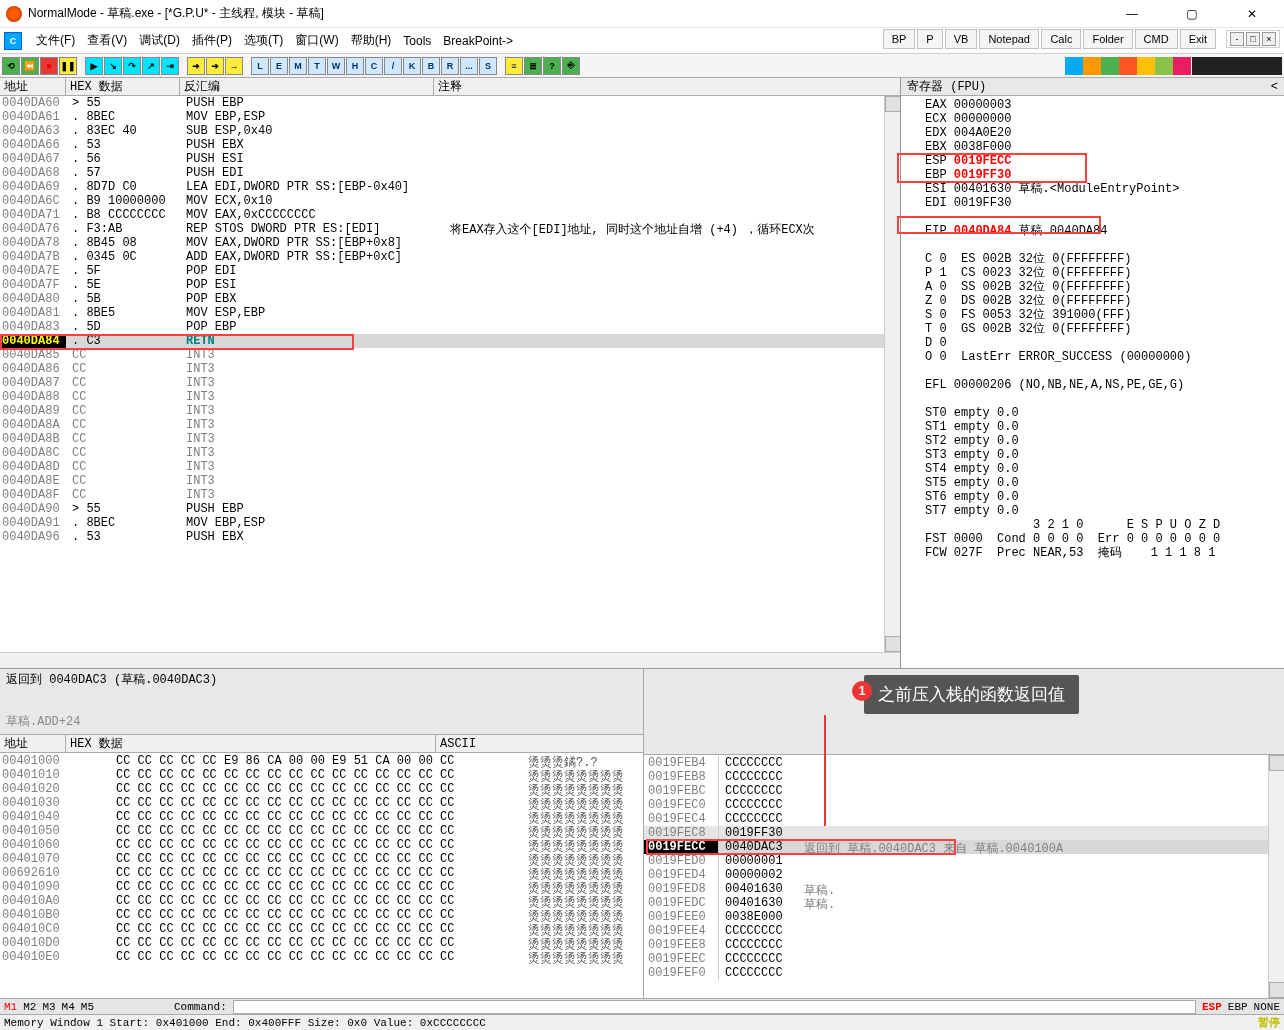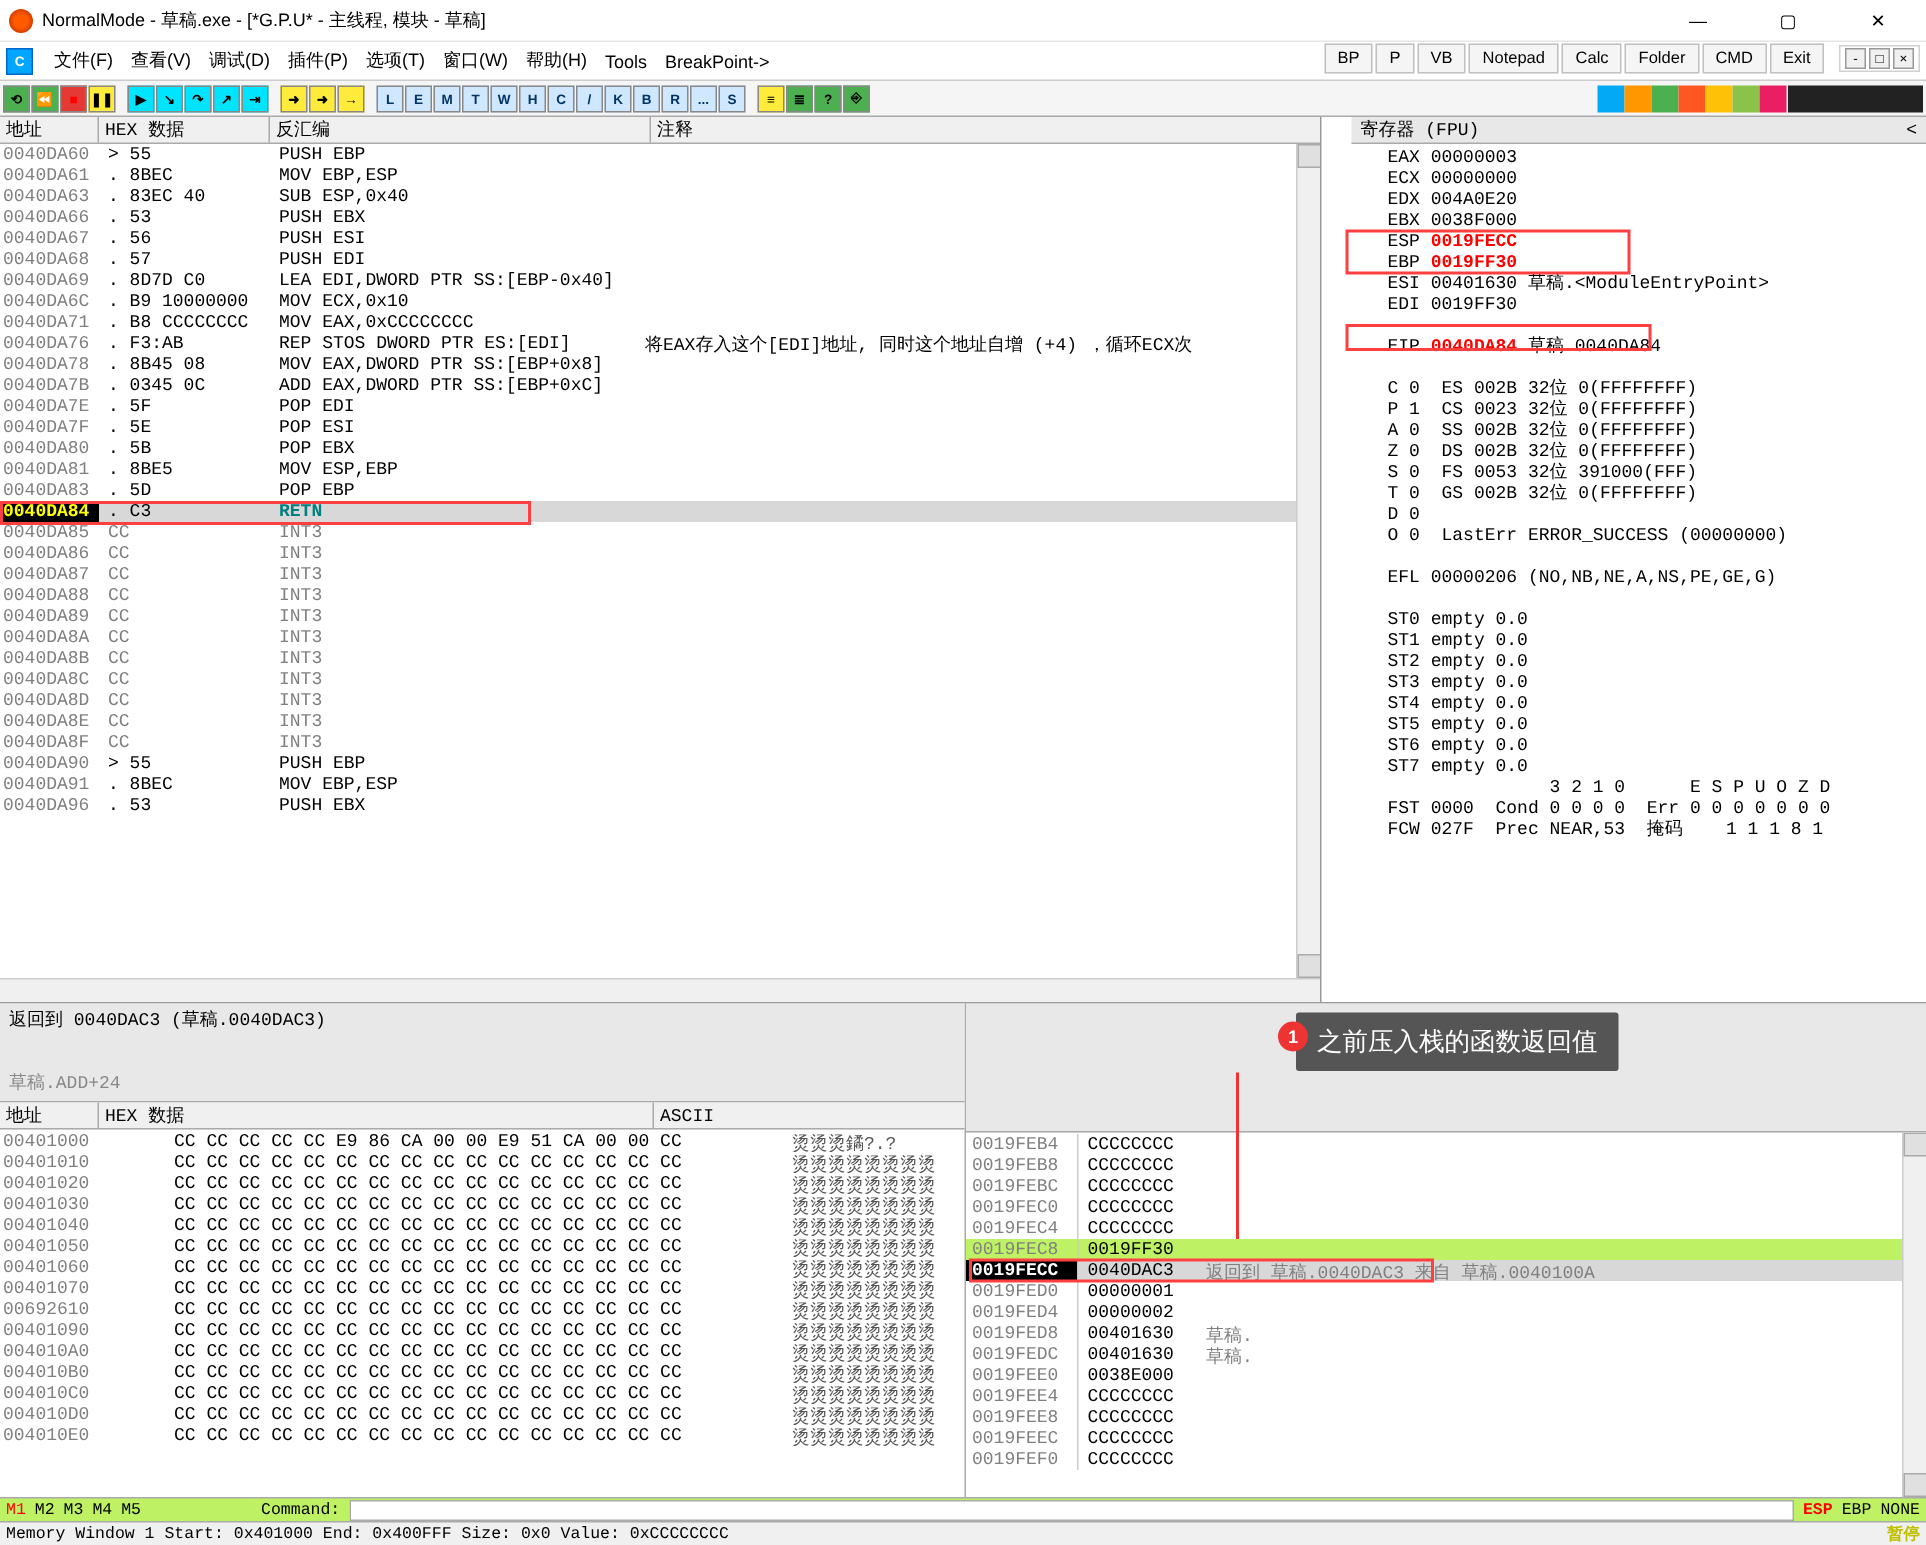--- a/index.html
+++ b/index.html
@@ -27,41 +27,41 @@
   .drow { display: flex; height: 14px; align-items: center; }
   .drow .c1 { width: 66px; padding-left: 2px; }
   .drow .c2 { width: 114px; padding-left: 6px; }
   .drow .c3 { flex: 1; padding-left: 6px; }
   .drow .c4 { width: 450px; }
   .red { color: #ff0000; font-weight: bold; }
   .teal { color: #008080; font-weight: bold; }
   .gray { color: #808080; }
   .redbox { border: 2px solid #ff4040; position: absolute; pointer-events: none; }
   .highlightrow { background: #d8d8d8; }
-  .rightpanel { width: 383px; display: flex; flex-direction: column; margin-left: 20px; }
+  .rightpanel { width: 383px; display: flex; flex-direction: column; }
   .reg-header { height: 18px; background: #e8e8e8; display: flex; align-items: center; padding: 0 6px; border-bottom: 1px solid #aaa; justify-content: space-between; }
   .reg-header::after { content: "<"; }
   .reg-body { flex: 1; padding: 2px 24px; line-height: 14px; position: relative; }
   .rrow { white-space: pre; }
   .bottom { display: flex; height: 330px; border-top: 1px solid #999; }
   .bl { flex: 1; display: flex; flex-direction: column; border-right: 1px solid #aaa; }
   .br { width: 640px; display: flex; flex-direction: column; overflow: hidden; position: relative; }
   .infopane { height: 66px; background: #e8e8e8; padding: 4px 6px; border-bottom: 1px solid #aaa; line-height: 14px; }
   .hexheader { height: 18px; background: #f0f0f0; display: flex; border-bottom: 1px solid #aaa; }
   .hexbody { flex: 1; overflow: hidden; padding-top: 1px; }
   .hrow { display: flex; height: 14px; gap: 44px; }
   .hrow .hc1 { width: 66px; padding-left: 2px; }
   .hrow .hc2 { width: 370px; padding-left: 6px; letter-spacing: 0; }
   .hrow .hc3 { flex: 1; padding-left: 4px; color: #555; }
   .stackbody { flex: 1; overflow: hidden; padding-top: 1px; position: relative; }
   .srow { display: flex; height: 14px; }
   .srow .sc1 { width: 74px; padding-left: 4px; }
   .srow .sc2 { width: 80px; padding-left: 6px; border-left: 1px solid #ccc; }
   .srow .sc3 { flex: 1; padding-left: 6px; }
-  .statusbar1 { height: 16px; border-top: 1px solid #aaa; background: #bef264; display: flex; align-items: center; padding: 0 4px; font-size: 11px; }
+  .statusbar1 { height: 16px; border-top: 1px solid #aaa; background: #e5e5e5; display: flex; align-items: center; padding: 0 4px; font-size: 11px; }
   .statusbar2 { height: 16px; border-top: 1px solid #aaa; background: #f0f0f0; display: flex; align-items: center; padding: 0 4px; font-size: 11px; }
   .sb-left { display: flex; gap: 6px; }
   .sb-right { margin-left: auto; display: flex; gap: 6px; }
   .pauseword { color: #c0c000; font-weight: bold; }
   .scroll-v { position: absolute; right: 0; top: 0; bottom: 0; width: 16px; background: #f0f0f0; border-left: 1px solid #ccc; }
   .scroll-v::before { content: ""; display: block; width: 14px; height: 14px; background: #e0e0e0; border: 1px solid #aaa; margin: 0 auto; }
   .scroll-v::after { content: ""; display: block; position: absolute; bottom: 0; width: 14px; height: 14px; background: #e0e0e0; border: 1px solid #aaa; left: 0; }
   .scroll-h { position: absolute; left: 0; right: 0; bottom: 0; height: 16px; background: #f0f0f0; border-top: 1px solid #ccc; }
   .annot-bubble { position: absolute; background: #555; color: #fff; padding: 8px 14px; font-size: 17px; border-radius: 2px; }
   .annot-dot { position: absolute; width: 20px; height: 20px; background: #e33; border-radius: 50%; color: #fff; display: flex; align-items: center; justify-content: center; font-weight: bold; font-size: 12px; }
@@ -542,21 +542,21 @@
         <div class="srow">
           <span class="sc1 gray" style="">0019FEC0</span>
           <span class="sc2">CCCCCCCC</span>
           <span class="sc3 gray"></span>
         </div>
         <div class="srow">
           <span class="sc1 gray" style="">0019FEC4</span>
           <span class="sc2">CCCCCCCC</span>
           <span class="sc3 gray"></span>
         </div>
-        <div class="srow" style="background: #bef264;">
+        <div class="srow" style="background: #e5e5e5;">
           <span class="sc1 gray" style="">0019FEC8</span>
           <span class="sc2">0019FF30</span>
           <span class="sc3 gray"></span>
         </div>
         <div class="srow" style="background: rgb(216, 216, 216);">
           <span class="sc1 gray" style="background:#000;color:#fff;font-weight:bold;">0019FECC</span>
           <span class="sc2">0040DAC3</span>
           <span class="sc3 gray">返回到 草稿.0040DAC3 来自 草稿.0040100A</span>
         </div>
         <div class="srow">

